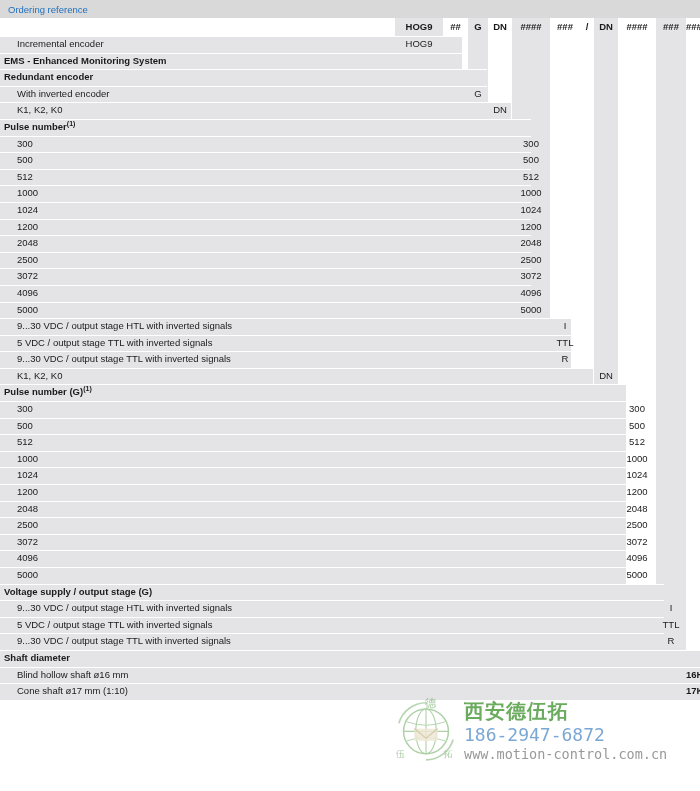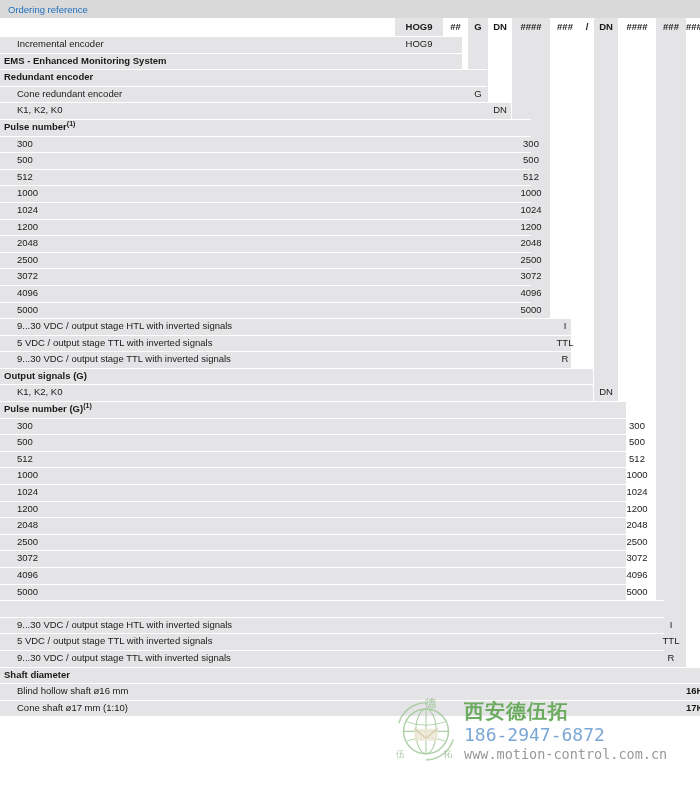--- a/index.html
+++ b/index.html
@@ -202,21 +202,21 @@
         <div class="sep" style="width: 487px;"></div>
         <div class="lbl">Redundant encoder</div>
       </div>
       <div class="row item">
         <div class="rowfill" style="width: 487px;"></div>
         <div class="stripe" style="left: 487px; width: 1px;"></div>
         <div class="stripe" style="left: 512px; width: 38px;"></div>
         <div class="stripe" style="left: 594px; width: 24px;"></div>
         <div class="stripe" style="left: 656px; width: 30px;"></div>
         <div class="sep" style="width: 487px;"></div>
-        <div class="lbl">Cone redundant encoder</div>
+        <div class="lbl">With inverted encoder</div>
         <div class="val" style="left: 468px; width: 20px;">G</div>
       </div>
       <div class="row item">
         <div class="rowfill" style="width: 511px;"></div>
         <div class="stripe" style="left: 512px; width: 38px;"></div>
         <div class="stripe" style="left: 594px; width: 24px;"></div>
         <div class="stripe" style="left: 656px; width: 30px;"></div>
         <div class="sep" style="width: 511px;"></div>
         <div class="lbl">K1, K2, K0</div>
         <div class="val" style="left: 488px; width: 24px;">DN</div>
@@ -344,27 +344,20 @@
         <div class="lbl">5 VDC / output stage TTL with inverted signals</div>
         <div class="val" style="left: 550px; width: 30px;">TTL</div>
       </div>
       <div class="row item">
         <div class="rowfill" style="width: 571px;"></div>
         <div class="stripe" style="left: 594px; width: 24px;"></div>
         <div class="stripe" style="left: 656px; width: 30px;"></div>
         <div class="sep" style="width: 571px;"></div>
         <div class="lbl">9...30 VDC / output stage TTL with inverted signals</div>
         <div class="val" style="left: 550px; width: 30px;">R</div>
-      </div>
-      <div class="row grp">
-        <div class="rowfill" style="width: 593px;"></div>
-        <div class="stripe" style="left: 594px; width: 24px;"></div>
-        <div class="stripe" style="left: 656px; width: 30px;"></div>
-        <div class="sep" style="width: 593px;"></div>
-        <div class="lbl">Output signals (G)</div>
       </div>
       <div class="row item">
         <div class="rowfill" style="width: 593px;"></div>
         <div class="stripe" style="left: 594px; width: 24px;"></div>
         <div class="stripe" style="left: 656px; width: 30px;"></div>
         <div class="sep" style="width: 593px;"></div>
         <div class="lbl">K1, K2, K0</div>
         <div class="val" style="left: 594px; width: 24px;">DN</div>
       </div>
       <div class="row grp">
@@ -447,20 +440,21 @@
         <div class="rowfill" style="width: 626px;"></div>
         <div class="stripe" style="left: 656px; width: 30px;"></div>
         <div class="sep" style="width: 626px;"></div>
         <div class="lbl">5000</div>
         <div class="val" style="left: 618px; width: 38px;">5000</div>
       </div>
       <div class="row grp">
         <div class="rowfill" style="width: 664px;"></div>
         <div class="stripe" style="left: 664px; width: 22px;"></div>
         <div class="sep" style="width: 664px;"></div>
+        <div class="lbl">Voltage supply / output stage (G)</div>
       </div>
       <div class="row item">
         <div class="rowfill" style="width: 664px;"></div>
         <div class="stripe" style="left: 664px; width: 22px;"></div>
         <div class="sep" style="width: 664px;"></div>
         <div class="lbl">9...30 VDC / output stage HTL with inverted signals</div>
         <div class="val" style="left: 656px; width: 30px;">I</div>
       </div>
       <div class="row item">
         <div class="rowfill" style="width: 664px;"></div>

